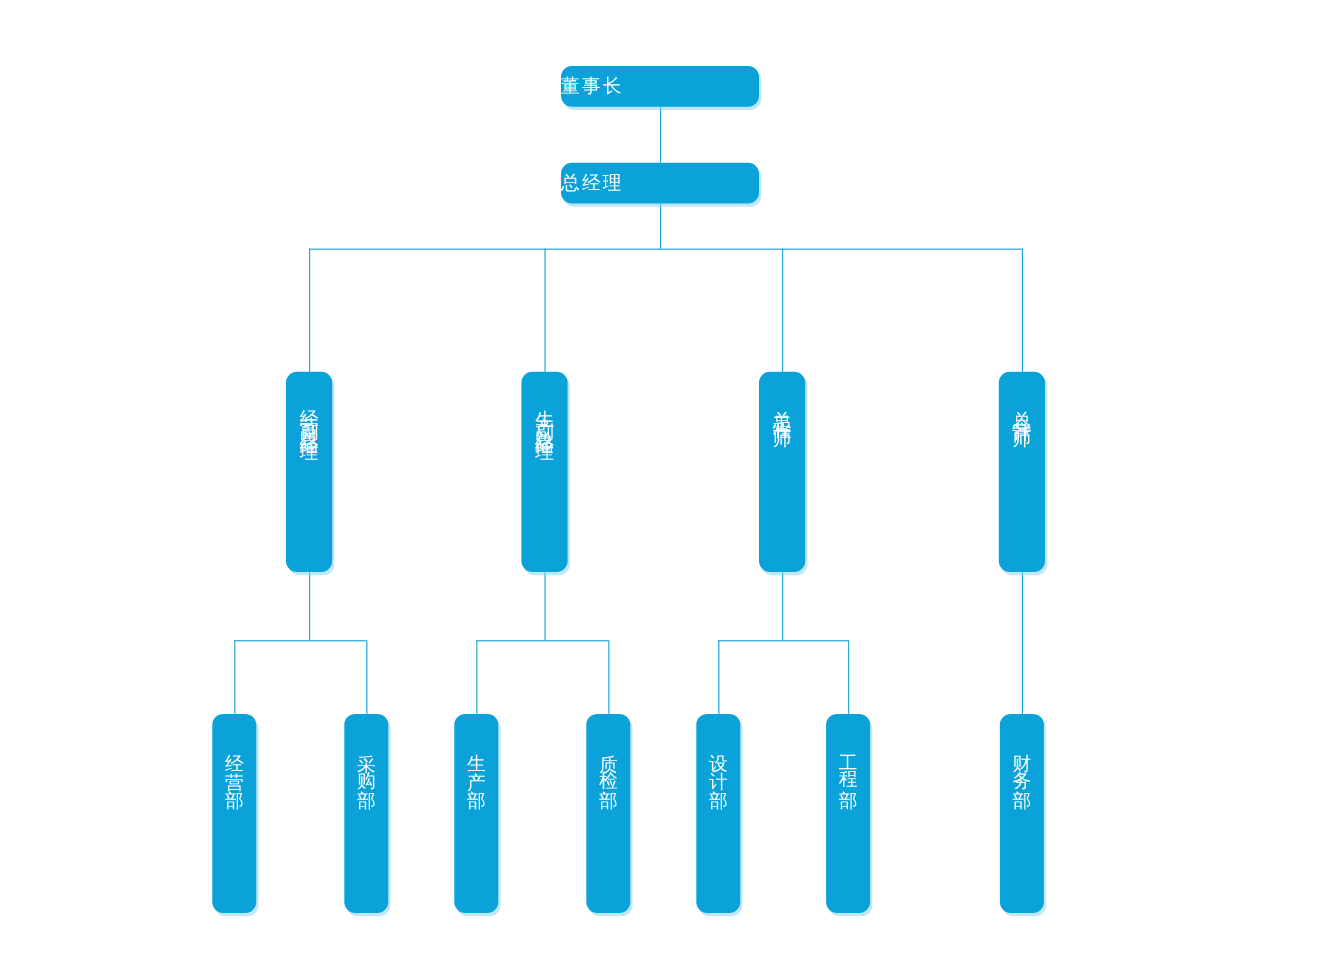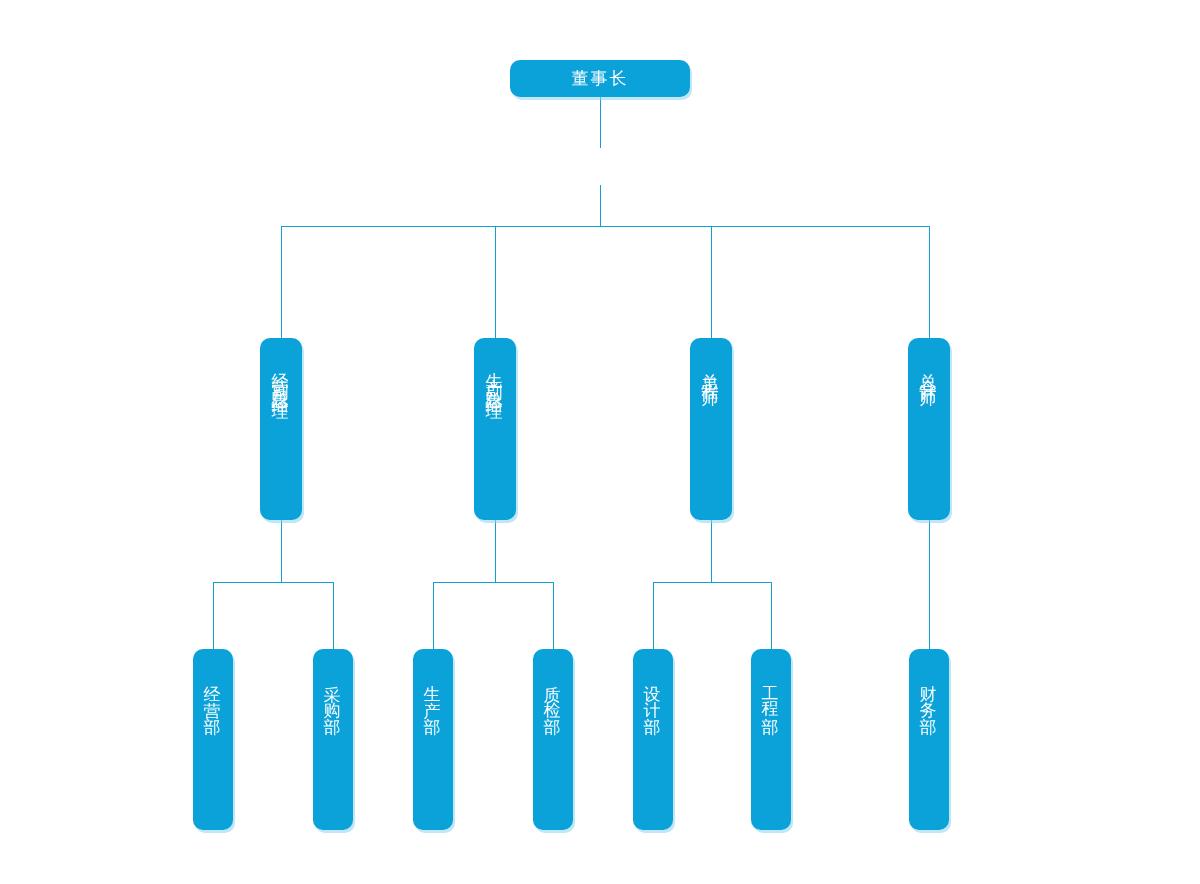--- a/index.html
+++ b/index.html
@@ -29,21 +29,21 @@
     color: #ffffff;
     border-radius: 10px;
     box-shadow: 2px 3px 0 rgba(140, 212, 238, 0.55);
     box-sizing: border-box;
   }
   .hnode {
     width: 180px;
     height: 37px;
     display: flex;
     align-items: center;
-    justify-content: center;
+    justify-content: flex-start;
     font-size: 17px;
     letter-spacing: 2px;
   }
   .vnode {
     display: flex;
     justify-content: center;
     align-items: flex-start;
   }
   .vnode span {
     writing-mode: vertical-rl;
@@ -97,20 +97,23 @@
   <div class="vline" style="left:213px;top:582px;height:67px"></div>
   <div class="vline" style="left:333px;top:582px;height:67px"></div>
   <div class="vline" style="left:433px;top:582px;height:67px"></div>
   <div class="vline" style="left:553px;top:582px;height:67px"></div>
   <div class="vline" style="left:653px;top:582px;height:67px"></div>
   <div class="vline" style="left:771px;top:582px;height:67px"></div>
 
   <div class="node hnode" style="left:510px;top:60px">
     <span>董事长</span>
   </div>
+  <div class="node hnode" style="left:510px;top:148px">
+    <span>总经理</span>
+  </div>
 
   <div class="node vnode lvl3" style="left:260px">
     <span>经营副总经理</span>
   </div>
   <div class="node vnode lvl3" style="left:474px">
     <span>生产副总经理</span>
   </div>
   <div class="node vnode lvl3" style="left:690px">
     <span>总工程师</span>
   </div>

